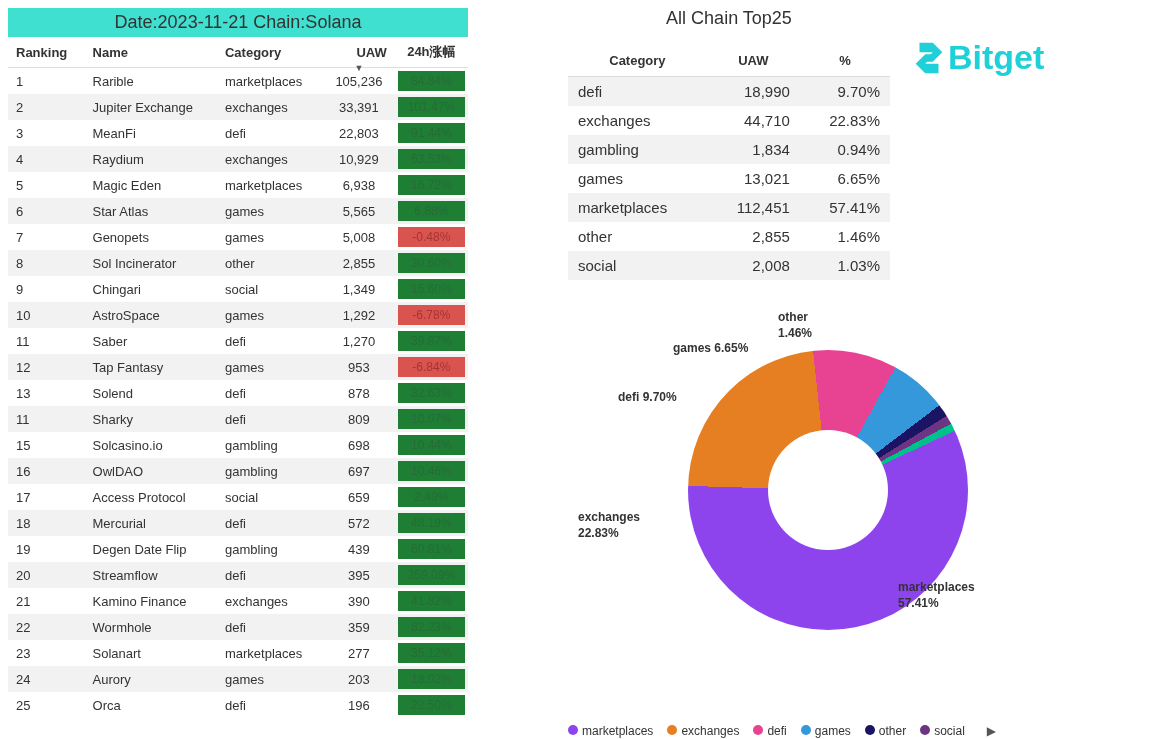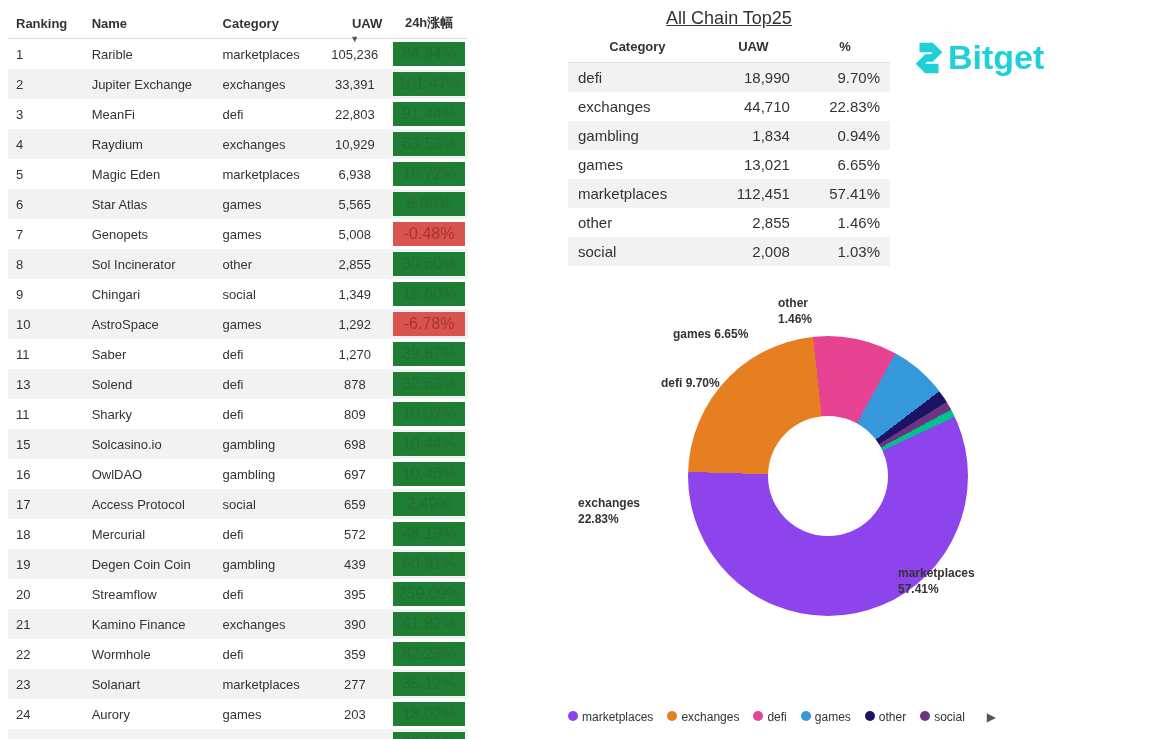--- a/index.html
+++ b/index.html
@@ -9,27 +9,27 @@
     .right { width: 540px; display: flex; flex-direction: column; gap: 30px; }
     .title-bar { background: #40E0D0; text-align: center; font-size: 18px; padding: 4px 0; }
     table { width: 100%; border-collapse: collapse; }
     .ranking-table th { text-align: left; padding: 6px 8px; font-weight: bold; font-size: 13px; background:#fff; border-bottom: 1px solid #ddd;}
     .ranking-table th.sortcol { position: relative; }
     .sort-arrow { position:absolute; bottom:-6px; left:50%; transform:translateX(-50%); font-size:9px; color:#555;}
     .ranking-table td { padding: 5px 8px; font-size: 13px; }
     .ranking-table tr:nth-child(even) td { background: #f2f2f2; }
     .ranking-table td.num { text-align: center; }
     .ranking-table th.num { text-align: right; }
-    .chg { color: #0b3a24; text-align: center; font-size: 16px; padding: 3px 0; }
+    .chg { color: #0b3a24; text-align: center; font-size: 12px; padding: 3px 0; }
     .chg.pos { background: #1e7e34; color: #2e5c3c; }
     .chg.neg { background: #d9534f; color: #7a1b1b; }
     .ranking-table td.chgcell { padding: 3px; }
     .chg span { opacity: 0.55; font-weight: 500;}
     .top25-wrap { display:flex; gap:20px; align-items:flex-start;}
-    .top25-title { text-align: center; font-size: 18px; margin-bottom: 2px; text-decoration: underline; }
+    .top25-title { text-align: center; font-size: 18px; margin-bottom: 16px; }
     .top25-table { width: 322px; }
     .top25-table th { padding: 8px 10px; font-size: 13px; text-align: center; border-bottom: 1px solid #ddd; background:#fff; }
     .top25-table td { padding: 6px 10px; font-size: 15px; }
     .top25-table tr:nth-child(odd) td { background: #f2f2f2; }
     .top25-table td.num { text-align: right; }
     .logo { display:flex; align-items:center; color:#20d0d8; font-size:34px; font-weight:700; margin-top:30px;}
     .logo svg { width:38px; height:38px; }
 
     .donut-area { position: relative; width: 520px; height: 380px; }
     .donut { position: absolute; left: 120px; top: 40px; width: 280px; height: 280px; border-radius: 50%; }
@@ -37,20 +37,21 @@
     .dlabel { position:absolute; font-size:12px; color:#333; font-weight:600; line-height:1.3;}
     .legend { display:flex; gap:14px; align-items:center; font-size:12px; color:#333; margin-top:4px;}
     .swatch { display:inline-block; width:10px; height:10px; border-radius:50%; margin-right:4px;}
     .legend-arrow { color:#555; margin-left:8px; cursor:pointer;}
   </style>
 </head>
 <body>
 
 <div class="layout">
   <div class="left">
+    <div class="title-bar">Date:2023-11-21 Chain:Solana</div>
     <table class="ranking-table">
       <thead>
         <tr>
           <th>Ranking</th>
           <th style="">Name</th>
           <th>Category</th>
           <th class="num sortcol">
             <span>UAW</span>
             <span class="sort-arrow">▼</span>
           </th>
@@ -151,20 +152,29 @@
           <tr>
             <td>11</td>
             <td>Saber</td>
             <td>defi</td>
             <td class="num">1,270</td>
             <td class="chgcell">
               <div class="chg pos"><span>39.87%</span></div>
             </td>
           </tr>
           <tr>
+            <td>12</td>
+            <td>Tap Fantasy</td>
+            <td>games</td>
+            <td class="num">953</td>
+            <td class="chgcell">
+              <div class="chg neg"><span>-6.84%</span></div>
+            </td>
+          </tr>
+          <tr>
             <td>13</td>
             <td>Solend</td>
             <td>defi</td>
             <td class="num">878</td>
             <td class="chgcell">
               <div class="chg pos"><span>32.63%</span></div>
             </td>
           </tr>
           <tr>
             <td>11</td>
@@ -206,21 +216,21 @@
             <td>18</td>
             <td>Mercurial</td>
             <td>defi</td>
             <td class="num">572</td>
             <td class="chgcell">
               <div class="chg pos"><span>48.19%</span></div>
             </td>
           </tr>
           <tr>
             <td>19</td>
-            <td>Degen Coin Coin</td>
+            <td>Degen Date Flip</td>
             <td>gambling</td>
             <td class="num">439</td>
             <td class="chgcell">
               <div class="chg pos"><span>60.81%</span></div>
             </td>
           </tr>
           <tr>
             <td>20</td>
             <td>Streamflow</td>
             <td>defi</td>
@@ -336,21 +346,21 @@
         </svg>
         <span>Bitget</span>
       </div>
     </div>
 
     <div class="donut-area">
       <div class="donut" id="donut" style="background: conic-gradient(from 65deg, rgb(142, 68, 236) 0deg, rgb(142, 68, 236) 206.676deg, rgb(230, 126, 34) 206.676deg, rgb(230, 126, 34) 288.864deg, rgb(232, 67, 147) 288.864deg, rgb(232, 67, 147) 323.784deg, rgb(52, 152, 219) 323.784deg, rgb(52, 152, 219) 347.724deg, rgb(27, 20, 100) 347.724deg, rgb(27, 20, 100) 352.98deg, rgb(108, 52, 131) 352.98deg, rgb(108, 52, 131) 356.688deg, rgb(0, 192, 139) 356.688deg, rgb(0, 192, 139) 360.072deg);"></div>
       <div id="donut-labels">
           <div class="dlabel" style="left: 330px; top: 270px; text-align: left;">marketplaces<br>57.41%</div>
           <div class="dlabel" style="left: 10px; top: 200px; text-align: left;">exchanges<br>22.83%</div>
-          <div class="dlabel" style="left: 50px; top: 80px; text-align: left; margin-left: 43px;">defi 9.70%</div>
+          <div class="dlabel" style="left: 50px; top: 80px; text-align: left;">defi 9.70%</div>
           <div class="dlabel" style="left: 105px; top: 31px; text-align: center;">games 6.65%</div>
           <div class="dlabel" style="left: 210px; top: 0px; text-align: left;">other<br>1.46%</div>
         </div>
     </div>
 
     <div class="legend" id="legend">
         <span><span class="swatch" style="background:#8e44ec"></span>marketplaces</span>
         <span><span class="swatch" style="background:#e67e22"></span>exchanges</span>
         <span><span class="swatch" style="background:#e84393"></span>defi</span>
         <span><span class="swatch" style="background:#3498db"></span>games</span>

